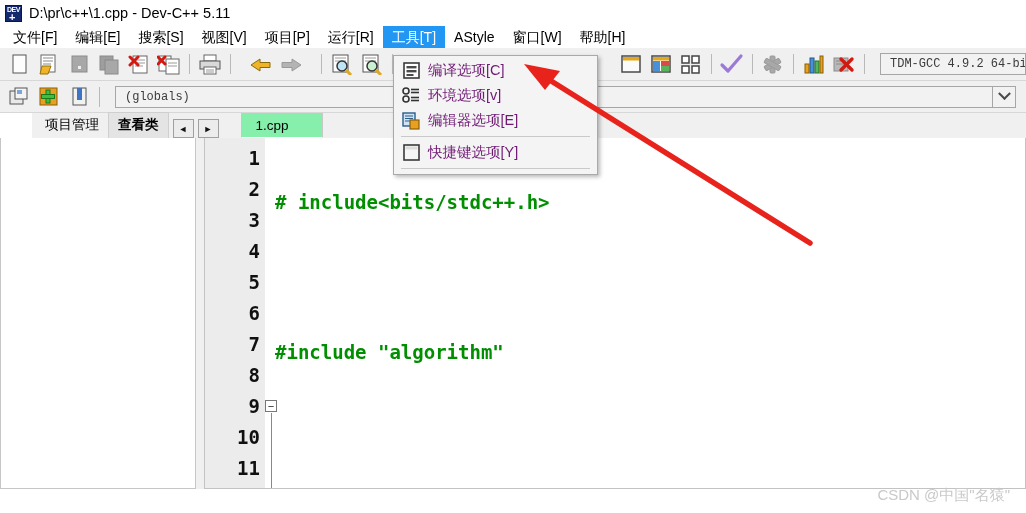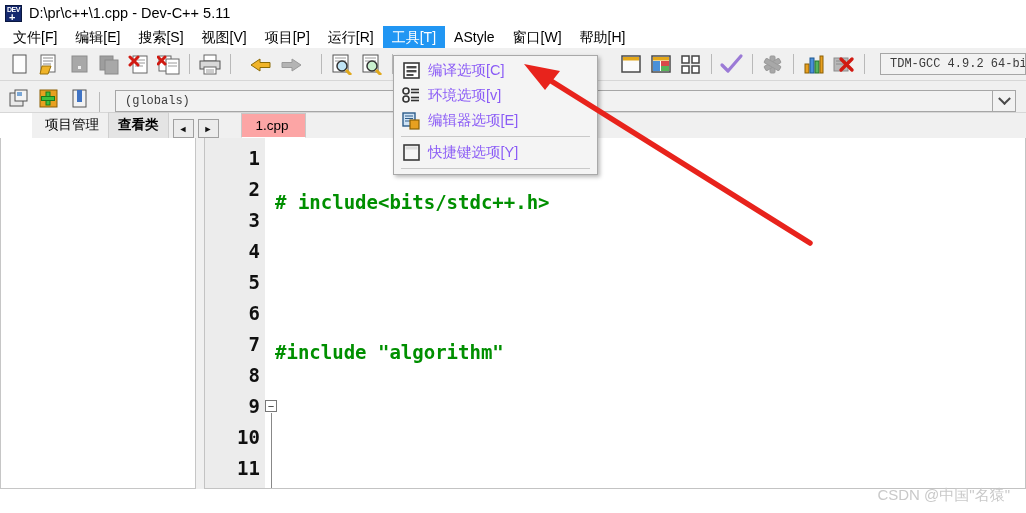--- a/index.html
+++ b/index.html
@@ -42,21 +42,21 @@
     display:flex;align-items:center;padding:0 9px;
     color:#000;white-space:nowrap;cursor:default;line-height:1;
   }
   .menu-item.active{ background:#2196f3;color:#ffffff; }
 
   
   .toolbar{
     background:#f0f0f0;border-bottom:1px solid #d7d7d7;
     display:flex;align-items:center;height:33px;padding-left:4px;
   }
-  #toolbar2{ height:32px;align-items:flex-end; }
+  #toolbar2{ height:32px; }
   .tb-btn{
     width:30px;height:28px;display:flex;align-items:center;justify-content:center;
     flex:none;cursor:default;
   }
   .tb-sep{ width:1px;height:20px;background:#b9b9b9;margin:0 5px;flex:none; }
   .tb-gap{ width:10px;flex:none; }
 
   .combo{
     height:22px;background:#f2f2f2;border:1px solid #a6a6a6;
     display:flex;align-items:center;font-size:12px;
@@ -80,21 +80,21 @@
   .ptab{
     padding:3px 9px 4px 9px;color:#000;white-space:nowrap;
   }
   .ptab.inactive{ background:#e4e4e4;border:1px solid #cfcfcf;border-bottom:none;font-weight:bold; }
   .arrow-btn{
     width:21px;height:19px;background:#ececec;border:1px solid #a0a0a0;
     display:flex;align-items:center;justify-content:center;margin-left:4px;
     font-size:9px;color:#111;
   }
   .etab{
-    margin-left:22px;padding:4px 16px 4px 14px;background:#fca5a5;
+    margin-left:22px;padding:4px 33px 4px 14px;background:#86efac;
     border:1px solid #c8c8c8;border-bottom:1px solid #ffffff;
     font-size:13.5px;color:#000;position:relative;z-index:3;
   }
 
   
   #split{ display:flex; height:351px; }
   #leftpanel{
     width:196px;background:#ffffff;border:1px solid #c6c6c6;border-top:none;
     flex:none;
   }
@@ -130,21 +130,21 @@
   .inc{ color:#008f00; }
 
   
   #dropdown{
     position:absolute;left:393px;top:55px;width:205px;
     background:#f4f4f4;border:1px solid #a9a9a9;
     box-shadow:2px 2px 4px rgba(0,0,0,.28);
     z-index:50;padding:2px 0;font-size:14.5px;
   }
   .dd-item{
-    display:flex;align-items:center;height:25px;padding-left:6px;color:#8b5cf6;
+    display:flex;align-items:center;height:25px;padding-left:6px;color:#701a75;
     white-space:nowrap;
   }
   .dd-icon{ width:22px;height:20px;flex:none;margin-right:6px;
             display:flex;align-items:center;justify-content:center; }
   .dd-sep{ height:1px;background:#c9c9c9;margin:3px 7px; }
 
   
   #arrow{ position:absolute;left:0;top:0;width:1026px;height:513px;
           pointer-events:none;z-index:60; }
 

